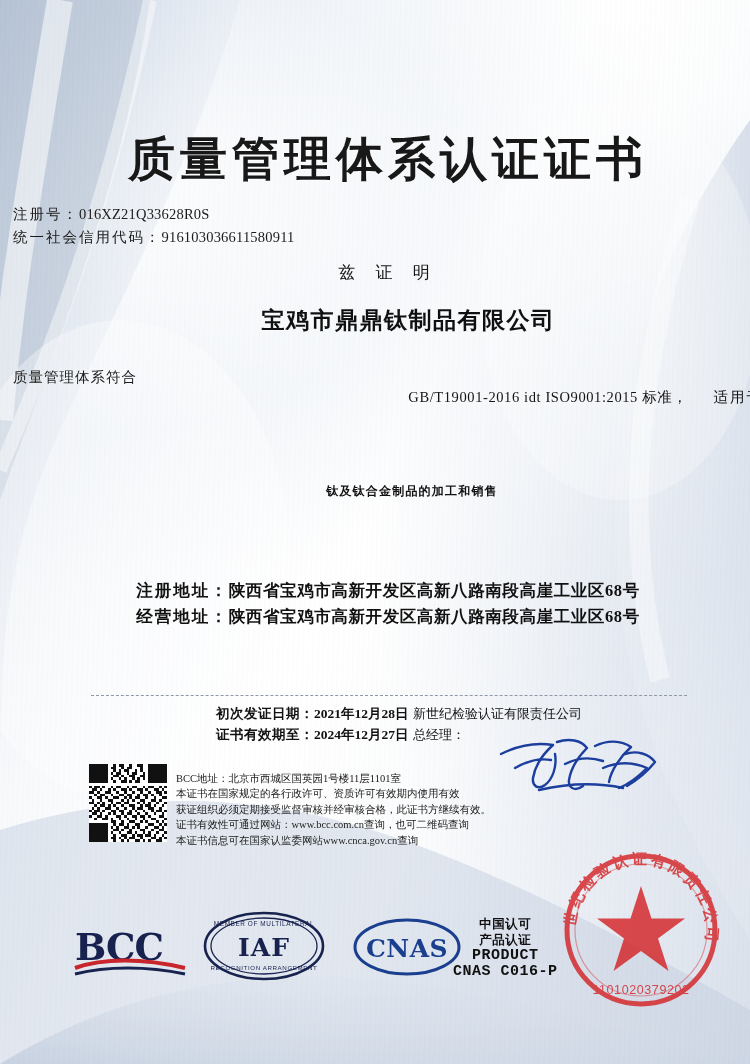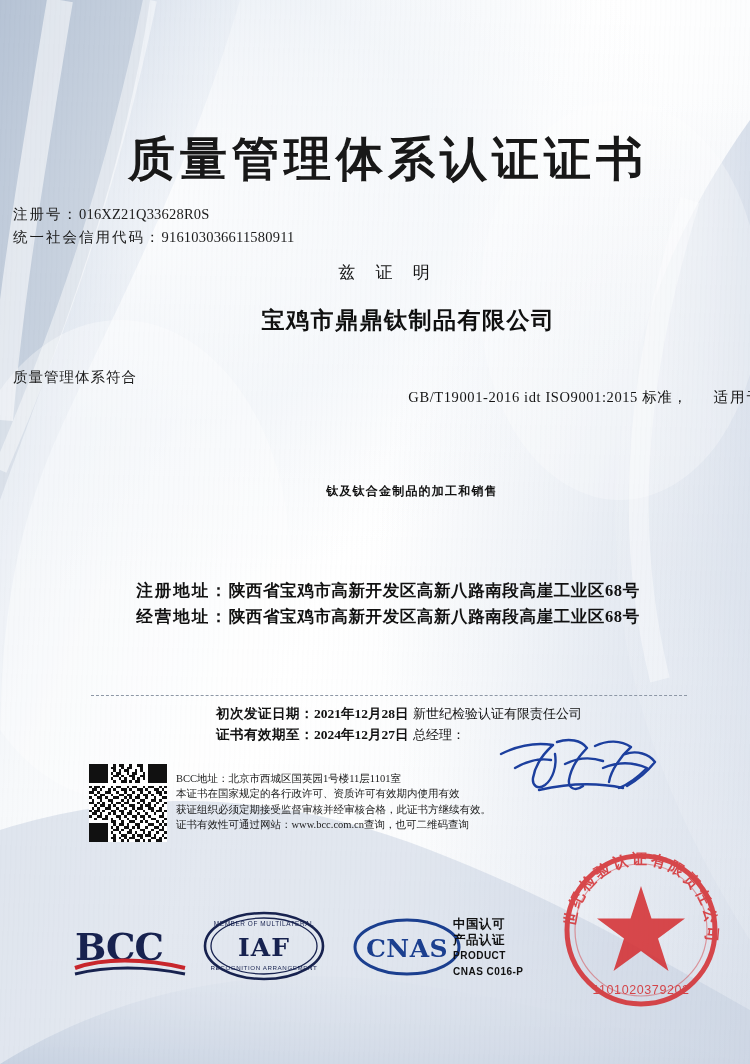--- a/index.html
+++ b/index.html
@@ -214,22 +214,23 @@
   .logo-cnas { position: absolute; left: 340px; top: 8px; }
   .cnas-text {
     position: absolute;
     left: 440px;
     top: 8px;
     font-size: 12.5px;
     line-height: 16px;
     color: #111;
     font-weight: 700;
     letter-spacing: .5px;
-  }
-  .cnas-text .en { font-size: 10px; font-family: Liberation Sans, sans-serif; }
+    text-align: center;
+  }
+  .cnas-text .en { font-size: 15px; font-family: Liberation Mono, monospace; }
 </style>
 </head>
 <body>
 
 <div class="cert">
 
   <svg class="bg-swirl" width="750" height="1064" viewBox="0 0 750 1064" preserveAspectRatio="none">
     <defs>
       <linearGradient id="gA" x1="0" y1="0" x2="1" y2="1">
         <stop offset="0%" stop-color="#b9c6d9" stop-opacity="0.85"></stop>
@@ -545,20 +546,21 @@
           <rect x="22" y="28" width="1" height="1"></rect>
           <rect x="25" y="28" width="2" height="1"></rect>
       </g>
     </svg>
 
     <div class="fineprint">
       <div>BCC地址：北京市西城区国英园1号楼11层1101室</div>
       <div>本证书在国家规定的各行政许可、资质许可有效期内使用有效</div>
       <div>获证组织必须定期接受监督审核并经审核合格，此证书方继续有效。</div>
       <div>证书有效性可通过网站：www.bcc.com.cn查询，也可二维码查询</div>
+      <div>本证书信息可在国家认监委网站www.cnca.gov.cn查询</div>
     </div>
 
     <svg class="seal" viewBox="0 0 176 176">
       <defs>
         <path id="sealArc" d="M 88,88 m -66,0 a 66,66 0 1,1 132,0 a 66,66 0 1,1 -132,0"></path>
       </defs>
       <g opacity="0.82">
         <circle cx="88" cy="88" r="74" fill="none" stroke="#d42427" stroke-width="5"></circle>
         <circle cx="88" cy="88" r="66" fill="none" stroke="#d42427" stroke-width="1.2" opacity="0.5"></circle>
         <text font-size="15" font-weight="bold" fill="#d42427" letter-spacing="3.2" font-family="'DejaVu Serif',serif">

